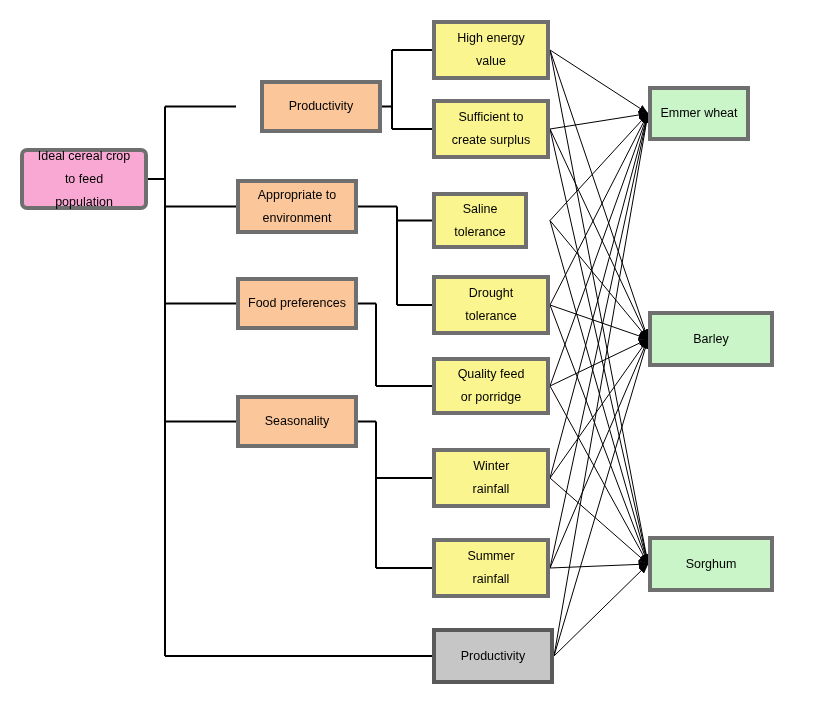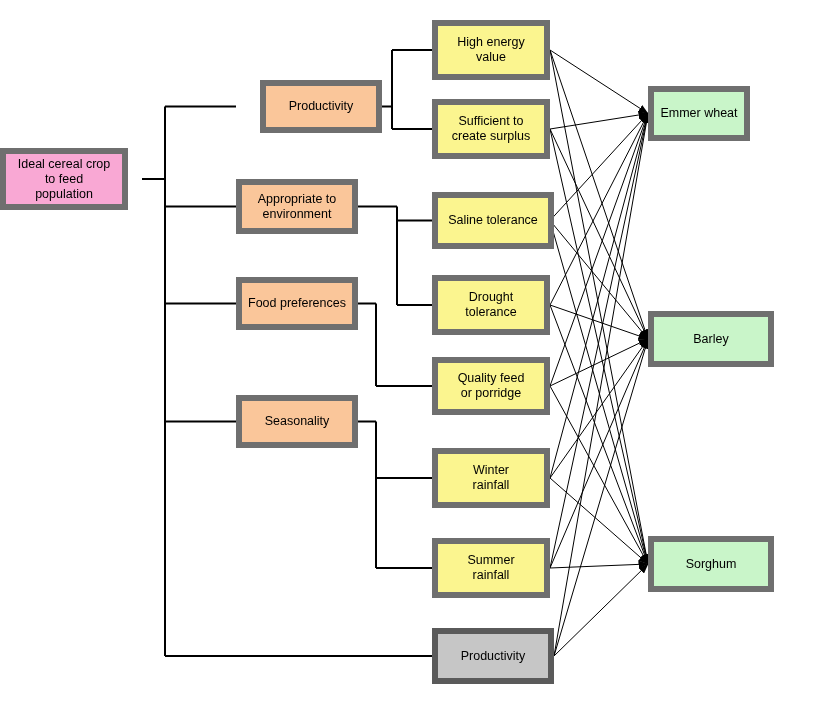--- a/index.html
+++ b/index.html
@@ -20,27 +20,27 @@
   #wires {
     position: absolute;
     left: 0;
     top: 0;
     width: 835px;
     height: 707px;
   }
   .node {
     position: absolute;
     box-sizing: border-box;
-    border: 6px solid #a16207;
+    border: 4px solid #a16207;
     display: flex;
     align-items: center;
     justify-content: center;
     text-align: center;
     font-size: 12.5px;
-    line-height: 15px;
+    line-height: 23px;
     color: #000000;
     padding: 2px 0;
     z-index: 5;
   }
   .node-label {
     display: block;
     white-space: pre-line;
   }
   .goal   { background: #f9a8d4; border-color: #6f6f6f; }
   .theme  { background: #fac69a; border-color: #6f6f6f; }
@@ -104,21 +104,21 @@
         <polyline points="550,568 648,113.5" marker-end="url(#arrow)"></polyline>
         <polyline points="550,568 648,339" marker-end="url(#arrow)"></polyline>
         <polyline points="550,568 648,564" marker-end="url(#arrow)"></polyline>
         <polyline points="554,656 648,113.5" marker-end="url(#arrow)"></polyline>
         <polyline points="554,656 648,339" marker-end="url(#arrow)"></polyline>
         <polyline points="554,656 648,564" marker-end="url(#arrow)"></polyline>
       </g>
   </svg>
 
   <div id="nodes">
-      <div class="node goal" style="left: 0; top: 148px; width: 128px; height: 62px;">
+      <div class="node goal" style="left: 20px; top: 148px; width: 128px; height: 62px; border-radius: 7px;">
         <span class="node-label">Ideal cereal crop
 to feed
 population</span>
       </div>
       <div class="node theme" style="left: 236px; top: 80px; width: 122px; height: 53px; margin-left: 24px;">
         <span class="node-label">Productivity</span>
       </div>
       <div class="node theme" style="left: 236px; top: 179px; width: 122px; height: 55px;">
         <span class="node-label">Appropriate to
 environment</span>
@@ -130,32 +130,32 @@
         <span class="node-label">Seasonality</span>
       </div>
       <div class="node crit" style="left: 432px; top: 20px; width: 118px; height: 60px;">
         <span class="node-label">High energy
 value</span>
       </div>
       <div class="node crit" style="left: 432px; top: 99px; width: 118px; height: 60px;">
         <span class="node-label">Sufficient to
 create surplus</span>
       </div>
-      <div class="node crit" style="left: 432px; top: 192px; width: 122px; height: 57px;">
+      <div class="node crit" style="left: 432px; top: 192px; width: 96px; height: 57px;">
         <span class="node-label">Saline tolerance</span>
       </div>
       <div class="node crit" style="left: 432px; top: 275px; width: 118px; height: 60px;">
         <span class="node-label">Drought
 tolerance</span>
       </div>
       <div class="node crit" style="left: 432px; top: 357px; width: 118px; height: 58px;">
         <span class="node-label">Quality feed
 or porridge</span>
       </div>
-      <div class="node crit" style="left: 432px; top: 448px; width: 118px; height: 60px;">
+      <div class="node crit" style="left: 432px; top: 448px; width: 118px; height: 60px; text-align: right;">
         <span class="node-label">Winter
 rainfall</span>
       </div>
       <div class="node crit" style="left: 432px; top: 538px; width: 118px; height: 60px;">
         <span class="node-label">Summer
 rainfall</span>
       </div>
       <div class="node critgrey" style="left: 432px; top: 628px; width: 122px; height: 56px;">
         <span class="node-label">Productivity</span>
       </div>

